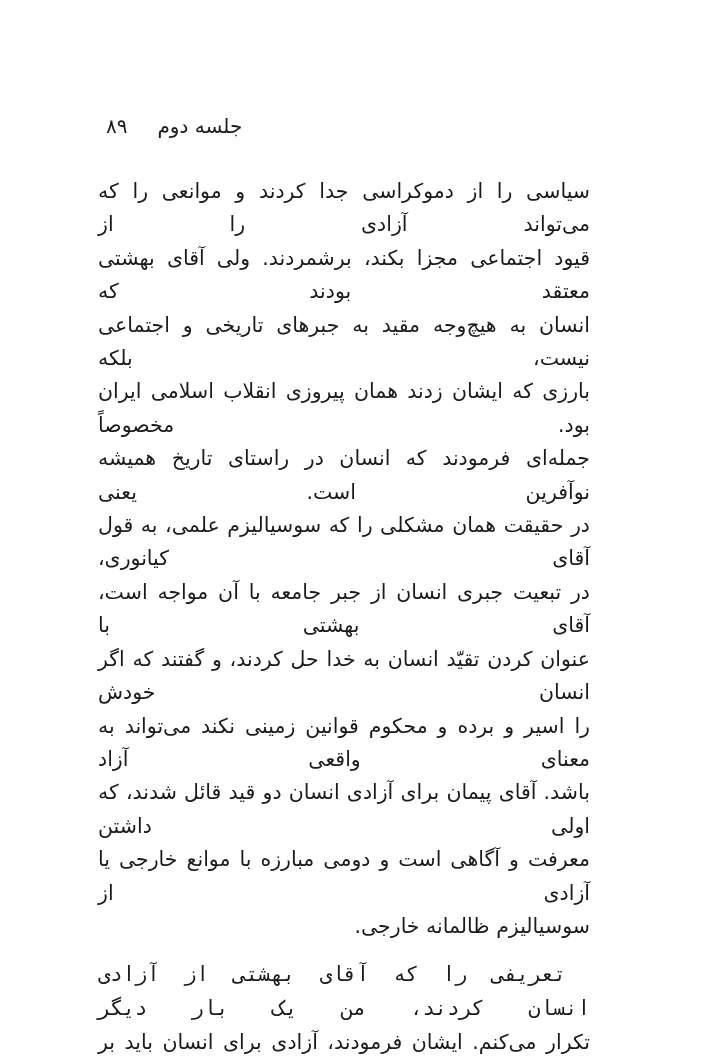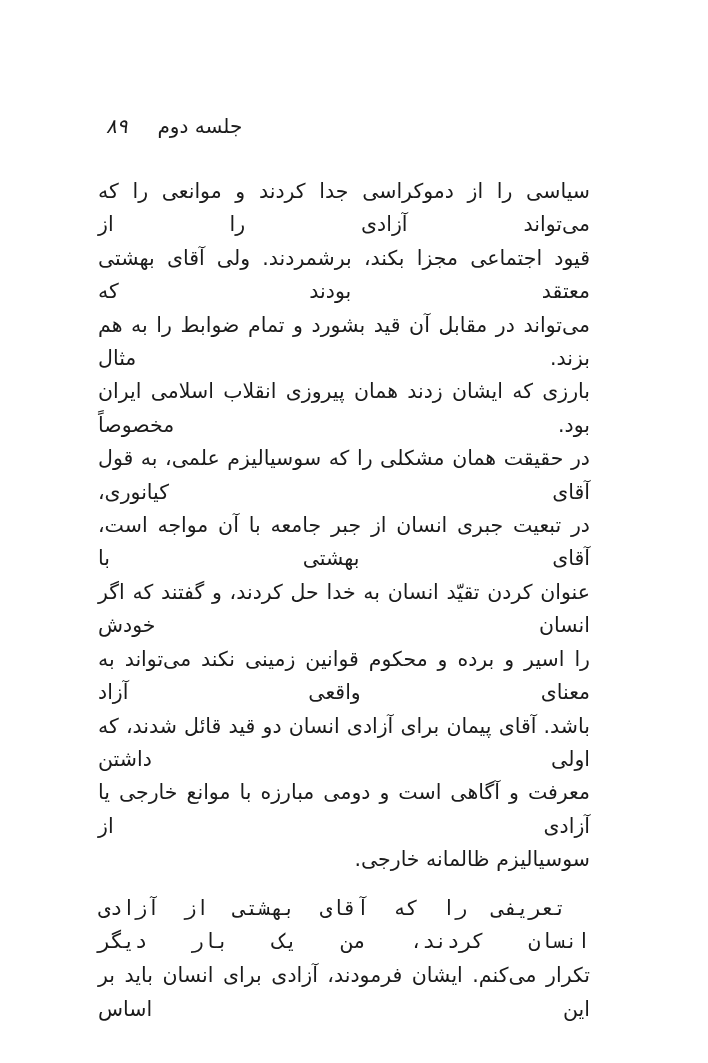--- a/index.html
+++ b/index.html
@@ -21,21 +21,21 @@
     left: 106px;
     display: flex;
     flex-direction: row;
     direction: rtl;
     gap: 30px;
     font-size: 20px;
     color: #1b1b1b;
     white-space: nowrap;
   }
   .running-title { letter-spacing: 0.5px; }
-  .page-number { letter-spacing: 1px; font-style: italic; }
+  .page-number { letter-spacing: 1px; }
   .body-text {
     position: absolute;
     top: 159px;
     left: 82px;
     width: 524px;
     direction: rtl;
     unicode-bidi: embed;
     font-size: 20.5px;
     line-height: 33.4px;
     color: #1b1b1b;
@@ -62,22 +62,23 @@
 
   <div class="page-header">
     <span class="running-title">جلسه دوم</span>
     <span class="page-number">۸۹</span>
   </div>
 
   <div class="body-text" dir="rtl">
     <div class="para">
       <div class="line">سیاسی را از دموکراسی جدا کردند و موانعی را که می‌تواند آزادی را از</div>
       <div class="line">قیود اجتماعی مجزا بکند، برشمردند. ولی آقای بهشتی معتقد بودند که</div>
-      <div class="line">می‌تواند در مقابل آن قید بشورد و تمام ضوابط را به هم بزند. مثال</div>
+      <div class="line">انسان به هیچ‌وجه مقید به جبرهای تاریخی و اجتماعی نیست، بلکه</div>
       <div class="line">بارزی که ایشان زدند همان پیروزی انقلاب اسلامی ایران بود. مخصوصاً</div>
+      <div class="line">جمله‌ای فرمودند که انسان در راستای تاریخ همیشه نوآفرین است. یعنی</div>
       <div class="line">در حقیقت همان مشکلی را که سوسیالیزم علمی، به قول آقای کیانوری،</div>
       <div class="line">در تبعیت جبری انسان از جبر جامعه با آن مواجه است، آقای بهشتی با</div>
       <div class="line">عنوان کردن تقیّد انسان به خدا حل کردند، و گفتند که اگر انسان خودش</div>
       <div class="line">را اسیر و برده و محکوم قوانین زمینی نکند می‌تواند به معنای واقعی آزاد</div>
       <div class="line">باشد. آقای پیمان برای آزادی انسان دو قید قائل شدند، که اولی داشتن</div>
       <div class="line">معرفت و آگاهی است و دومی مبارزه با موانع خارجی یا آزادی از</div>
       <div class="line last">سوسیالیزم ظالمانه خارجی.</div>
     </div>
     <div class="para">
       <div class="line indent">تعریفی را که آقای بهشتی از آزادی انسان کردند، من یک بار دیگر</div>

